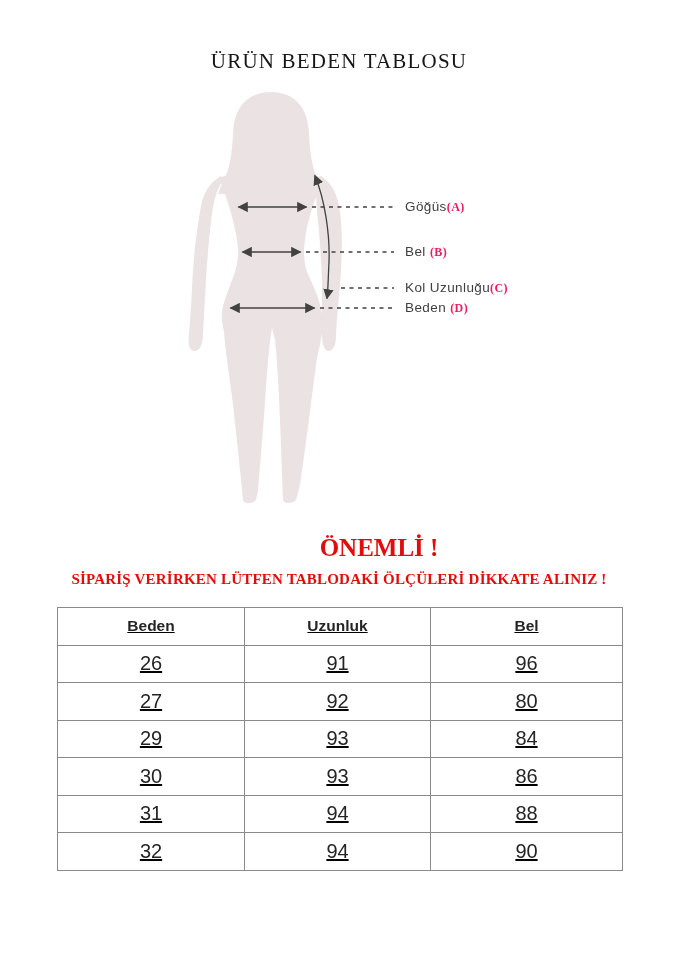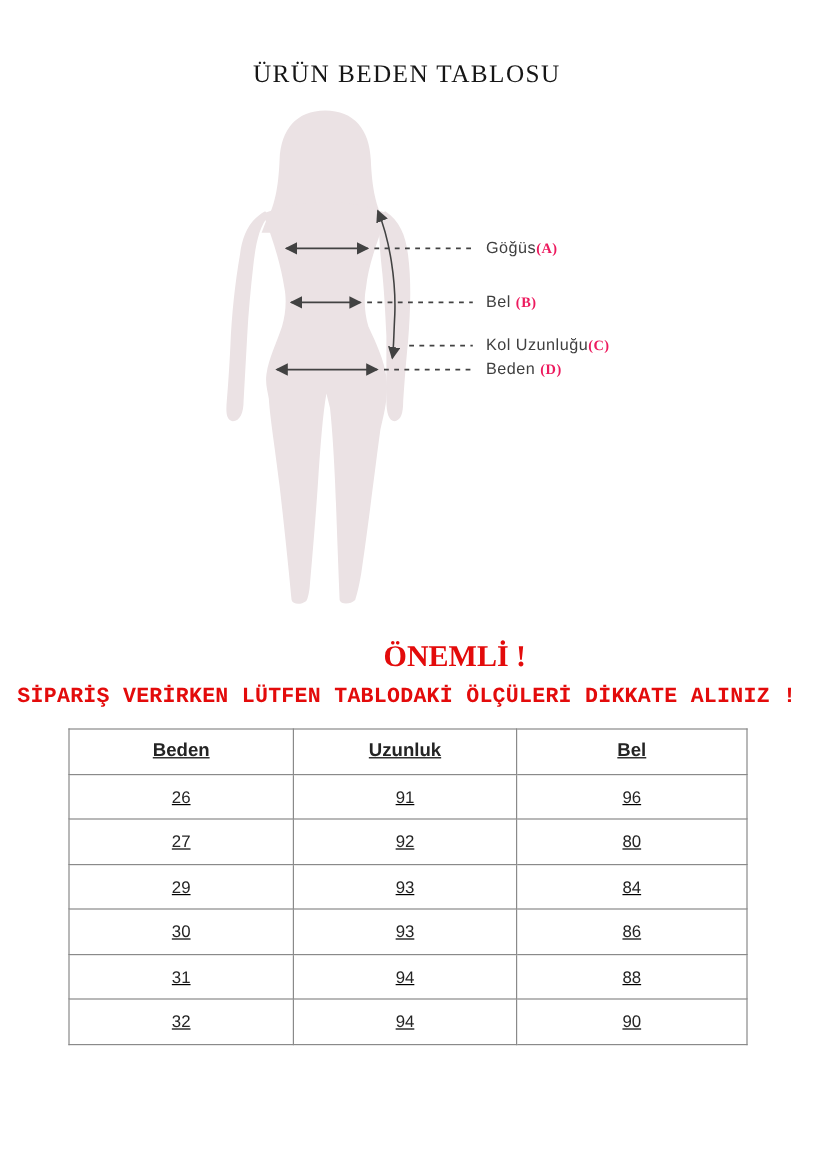--- a/index.html
+++ b/index.html
@@ -57,23 +57,23 @@
     font-weight: 700;
     font-size: 25px;
     color: #e30b0b;
     margin-left: 40px;
   }
   .notice-subtitle {
     position: absolute;
     top: 571px; left: 0;
     width: 100%;
     text-align: center;
-    font-family: Liberation Mono, monospace;
+    font-family: Liberation Serif, serif;
     font-weight: 700;
-    font-size: 18px;
+    font-size: 15px;
     letter-spacing: 0.2px;
     color: #e30b0b;
   }
   table.size-table {
     position: absolute;
     left: 57px; top: 607px;
     width: 565px;
     border-collapse: collapse;
     table-layout: fixed;
     background: #ffffff;
@@ -85,21 +85,21 @@
     text-align: center;
     vertical-align: middle;
     padding: 0;
     color: #242424;
   }
   table.size-table th {
     font-size: 15.5px;
     font-weight: 700;
   }
   table.size-table td {
-    font-size: 14px;
+    font-size: 20px;
     font-weight: 400;
   }
 </style>
 </head>
 <body>
 
 <div class="page">
 
   <div class="page-title">ÜRÜN BEDEN TABLOSU</div>
 

